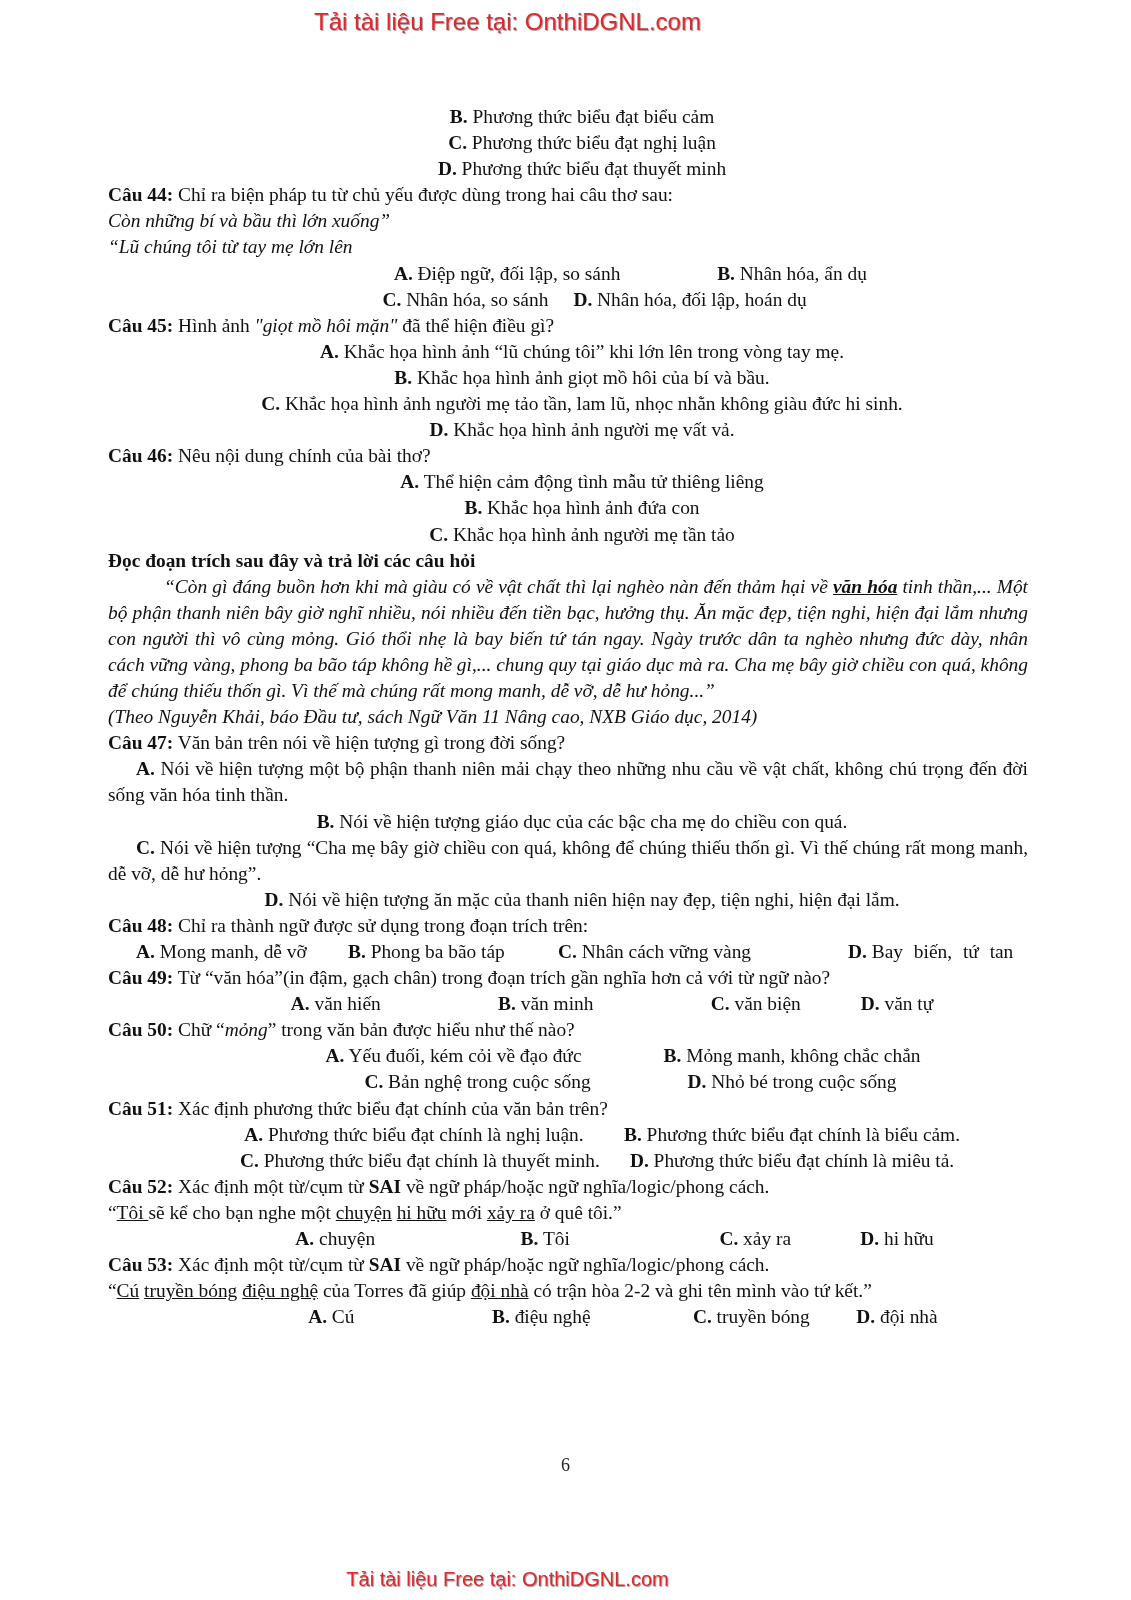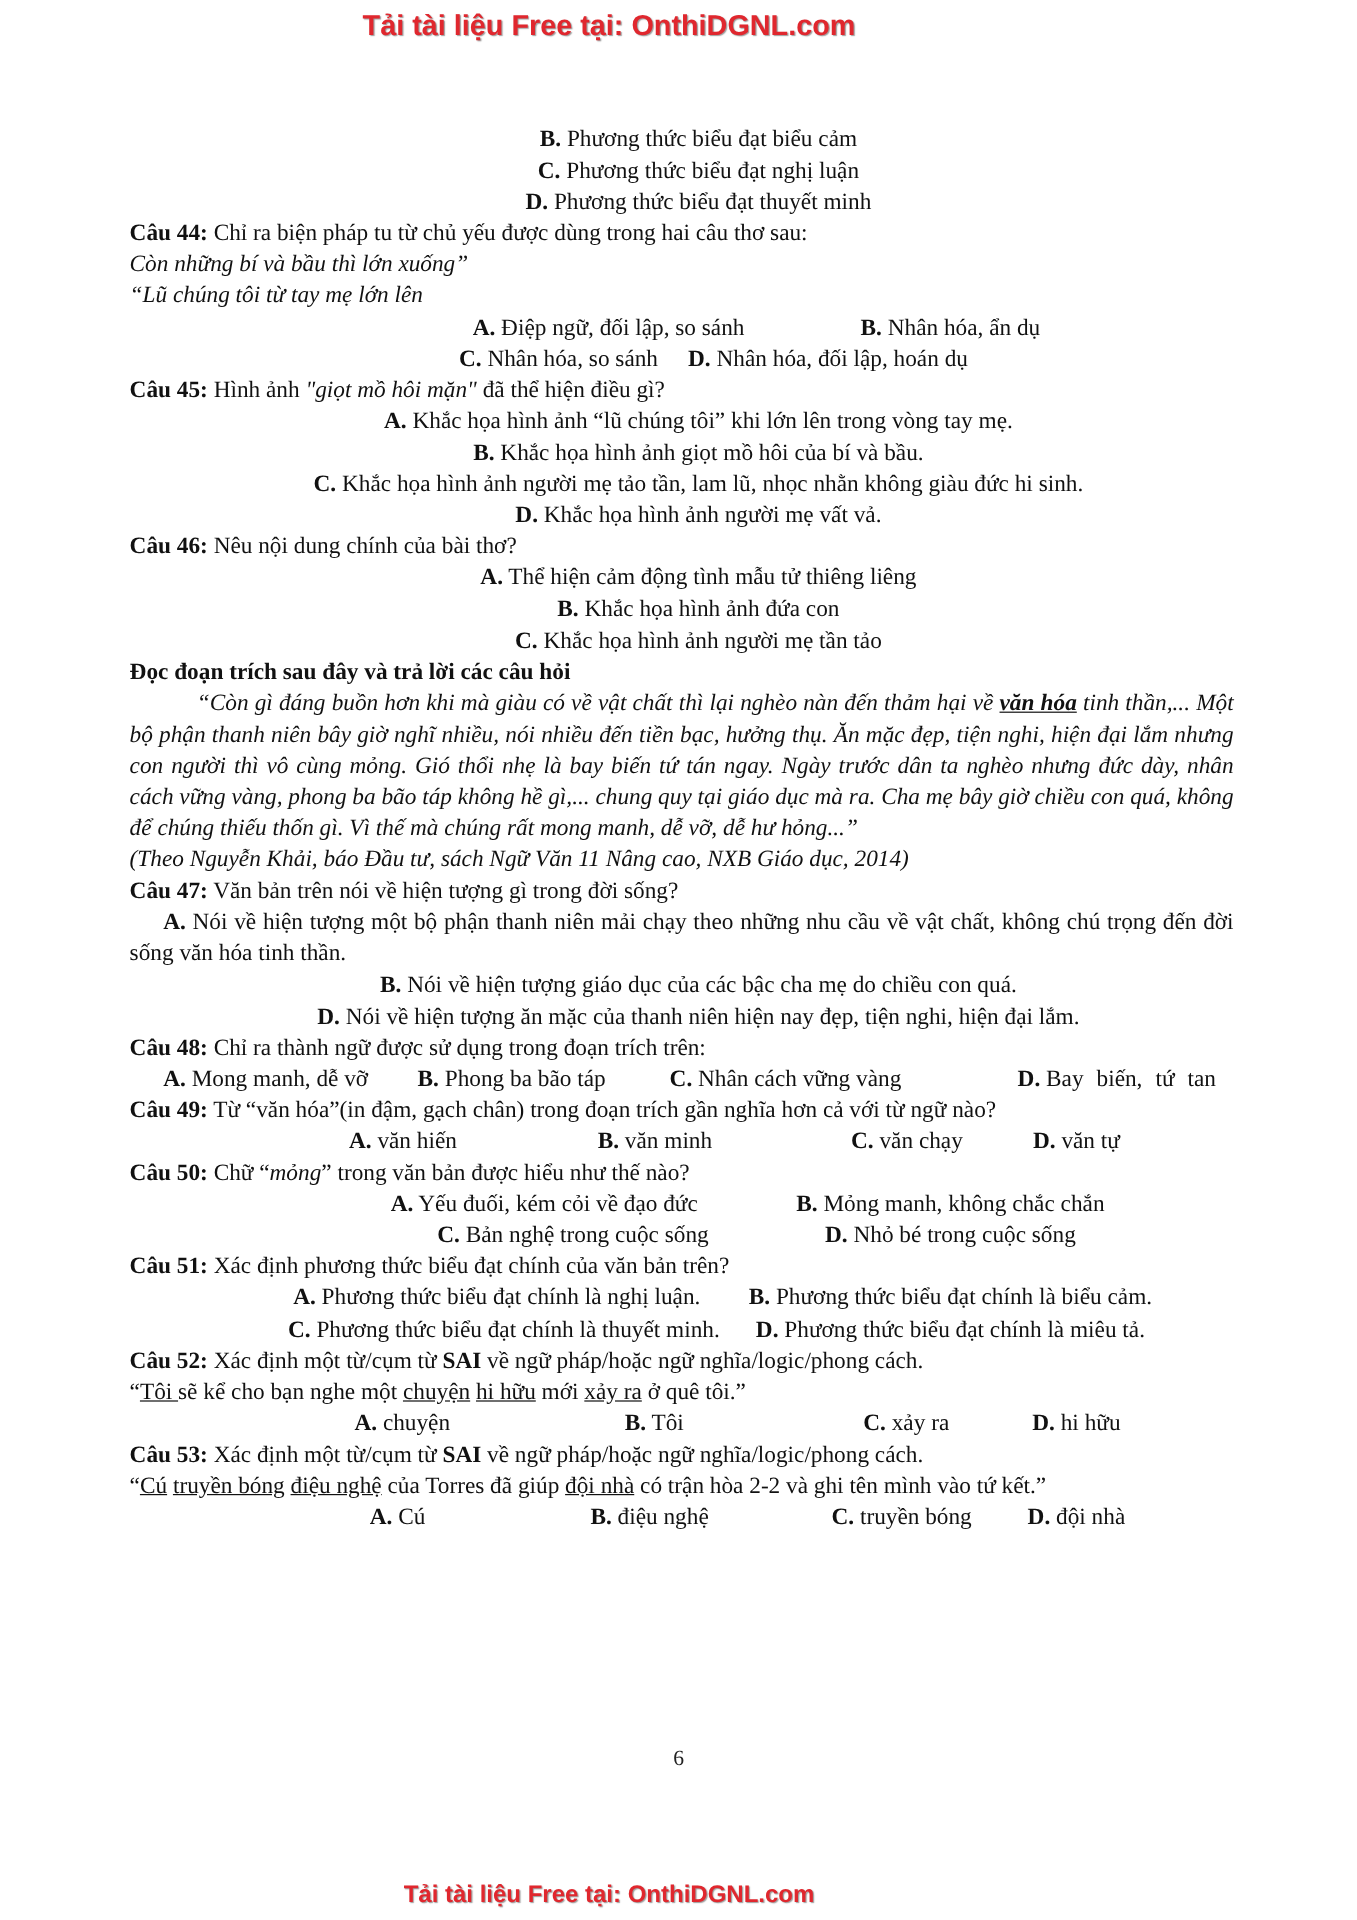--- a/index.html
+++ b/index.html
@@ -1,19 +1,19 @@
 <!DOCTYPE html>
 <html><head>
 <meta charset="utf-8">
 <style>
   html, body { margin:0; padding:0; background:#ffffff; }
   body { width:1131px; height:1600px; position:relative; overflow:hidden;
          font-family:"Liberation Serif", "DejaVu Serif", serif; color:#111; }
   .banner { position:absolute; left:0; width:1015px; text-align:center;
-            font-family:"Liberation Sans", "DejaVu Sans", sans-serif; font-weight:bold;
+            font-family:"Liberation Sans", "DejaVu Sans", sans-serif; font-weight:normal;
             color:#e0272e; text-shadow:1px 1px 1px #9a9a9a; }
   .banner.top { top:8px; font-size:24px; }
   .banner.bottom { top:1568px; font-size:20px; }
   .page { position:absolute; left:108px; top:104px; width:920px;
           font-size:19.4px; line-height:26.1px; }
   .line { white-space:nowrap; }
   .ind { padding-left:28px;text-align:center; }
   .para-ind { text-indent:56px; }
   .wrap { white-space:normal; }
   .just { text-align:justify; white-space:normal; }
@@ -56,30 +56,31 @@
   <div class="line ind"><b>B.</b> <span>Khắc họa hình ảnh đứa con</span></div>
   <div class="line ind"><b>C.</b> <span>Khắc họa hình ảnh người mẹ tần tảo</span></div>
 
   <div class="line"><b>Đọc đoạn trích sau đây và trả lời các câu hỏi</b></div>
   <div class="just para-ind" style="font-style:italic;"><span>“Còn gì đáng buồn hơn khi mà giàu có về vật chất thì lại nghèo nàn đến thảm hại về </span><b><u>văn hóa</u></b><span> tinh thần,... Một bộ phận thanh niên bây giờ nghĩ nhiều, nói nhiều đến tiền bạc, hưởng thụ. Ăn mặc đẹp, tiện nghi, hiện đại lắm nhưng con người thì vô cùng mỏng. Gió thổi nhẹ là bay biến tứ tán ngay. Ngày trước dân ta nghèo nhưng đức dày, nhân cách vững vàng, phong ba bão táp không hề gì,... chung quy tại giáo dục mà ra. Cha mẹ bây giờ chiều con quá, không để chúng thiếu thốn gì. Vì thế mà chúng rất mong manh, dễ vỡ, dễ hư hỏng...”</span></div>
   <div class="line"><i>(Theo Nguyễn Khải, báo Đầu tư, sách Ngữ Văn 11 Nâng cao, NXB Giáo dục, 2014)</i></div>
 
   <div class="line"><b>Câu 47:</b> <span>Văn bản trên nói về hiện tượng gì trong đời sống?</span></div>
   <div class="just" style="text-indent:28px;"><b>A.</b> <span>Nói về hiện tượng một bộ phận thanh niên mải chạy theo những nhu cầu về vật chất, không chú trọng đến đời sống văn hóa tinh thần.</span></div>
   <div class="line ind"><b>B.</b> <span>Nói về hiện tượng giáo dục của các bậc cha mẹ do chiều con quá.</span></div>
+  <div class="just" style="text-indent:28px;"><b>C.</b> <span>Nói về hiện tượng “Cha mẹ bây giờ chiều con quá, không để chúng thiếu thốn gì. Vì thế chúng rất mong manh, dễ vỡ, dễ hư hỏng”.</span></div>
   <div class="line ind"><b>D.</b> <span>Nói về hiện tượng ăn mặc của thanh niên hiện nay đẹp, tiện nghi, hiện đại lắm.</span></div>
 
   <div class="line"><b>Câu 48:</b> <span>Chỉ ra thành ngữ được sử dụng trong đoạn trích trên:</span></div>
   <div class="wrap" style="text-indent:28px;">
     <span class="col" style="width:212px;text-indent:0"><b>A.</b> <span>Mong manh, dễ vỡ</span></span><span class="col" style="width:210px;text-indent:0"><b>B.</b> <span>Phong ba bão táp</span></span><span class="col" style="width:290px;text-indent:0"><b>C.</b> <span>Nhân cách vững vàng</span></span><b>D.</b> <span style="word-spacing:6px;margin-top:20px;">Bay  biến,  tứ tan</span>
   </div>
 
   <div class="line"><b>Câu 49:</b> <span>Từ “văn hóa”(in đậm, gạch chân) trong đoạn trích gần nghĩa hơn cả với từ ngữ nào?</span></div>
   <div class="line ind">
-    <span class="col" style="width:210px"><b>A.</b> <span>văn hiến</span></span><span class="col" style="width:210px"><b>B.</b> <span>văn minh</span></span><span class="col" style="width:210px"><b>C.</b> <span>văn chạy</span></span><span class="col"><b>D.</b> <span>văn tự</span></span>
+    <span class="col" style="width:210px"><b>A.</b> <span>văn hiến</span></span><span class="col" style="width:210px"><b>B.</b> <span>văn minh</span></span><span class="col" style="width:210px"><b>C.</b> <span>văn biện</span></span><span class="col"><b>D.</b> <span>văn tự</span></span>
   </div>
 
   <div class="line"><b>Câu 50:</b> <span>Chữ “</span><i>mỏng</i><span>” trong văn bản được hiểu như thế nào?</span></div>
   <div class="line ind">
     <span class="col" style="width:420px"><b>A.</b> <span>Yếu đuối, kém cỏi về đạo đức</span></span><span class="col"><b>B.</b> <span>Mỏng manh, không chắc chắn</span></span>
   </div>
   <div class="line ind">
     <span class="col" style="width:420px"><b>C.</b> <span>Bản nghệ trong cuộc sống</span></span><span class="col"><b>D.</b> <span>Nhỏ bé trong cuộc sống</span></span>
   </div>
 

